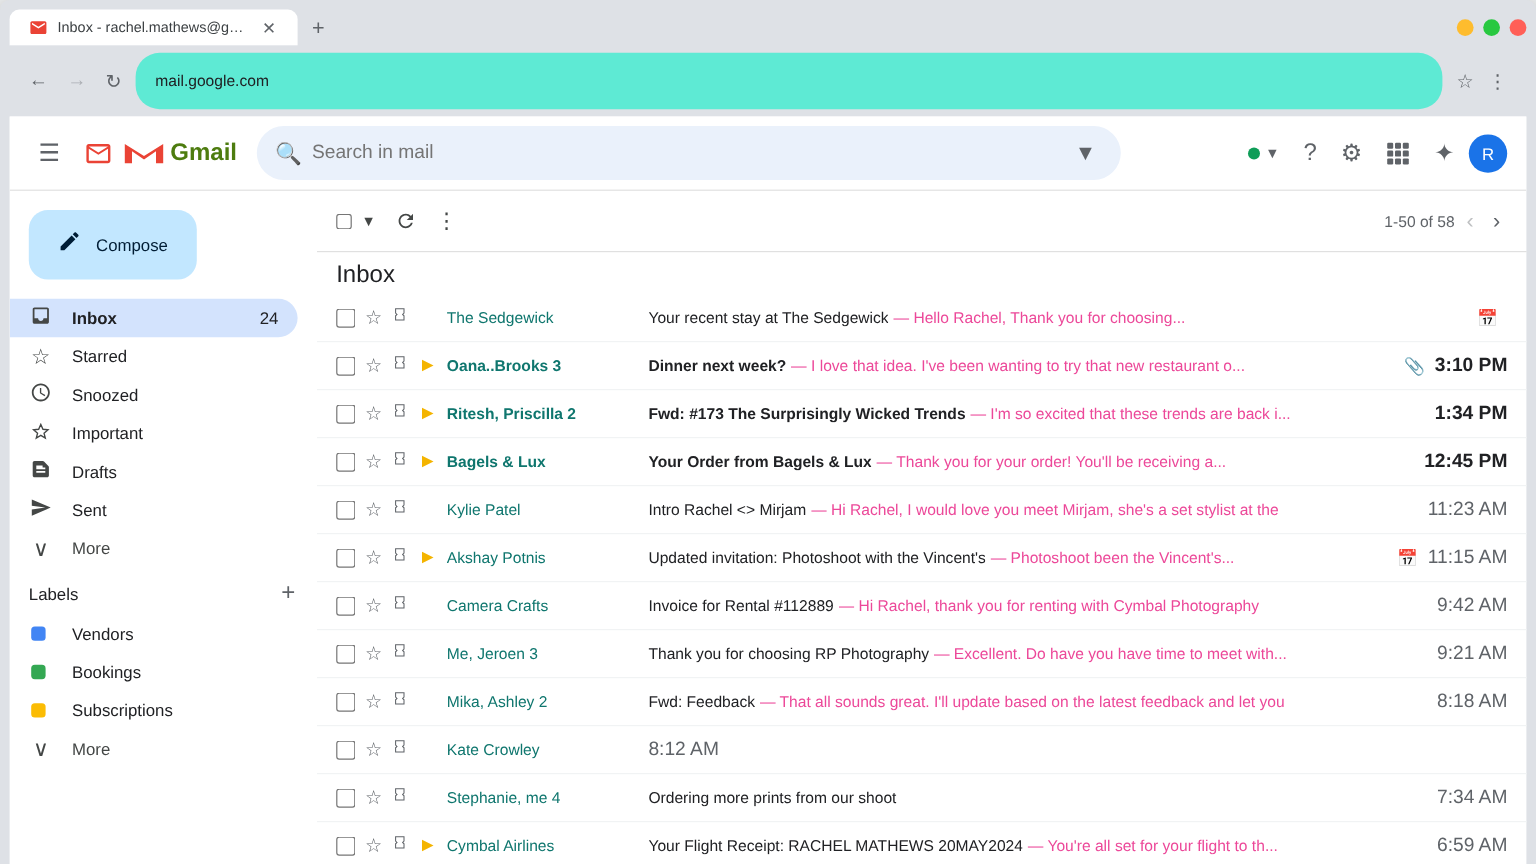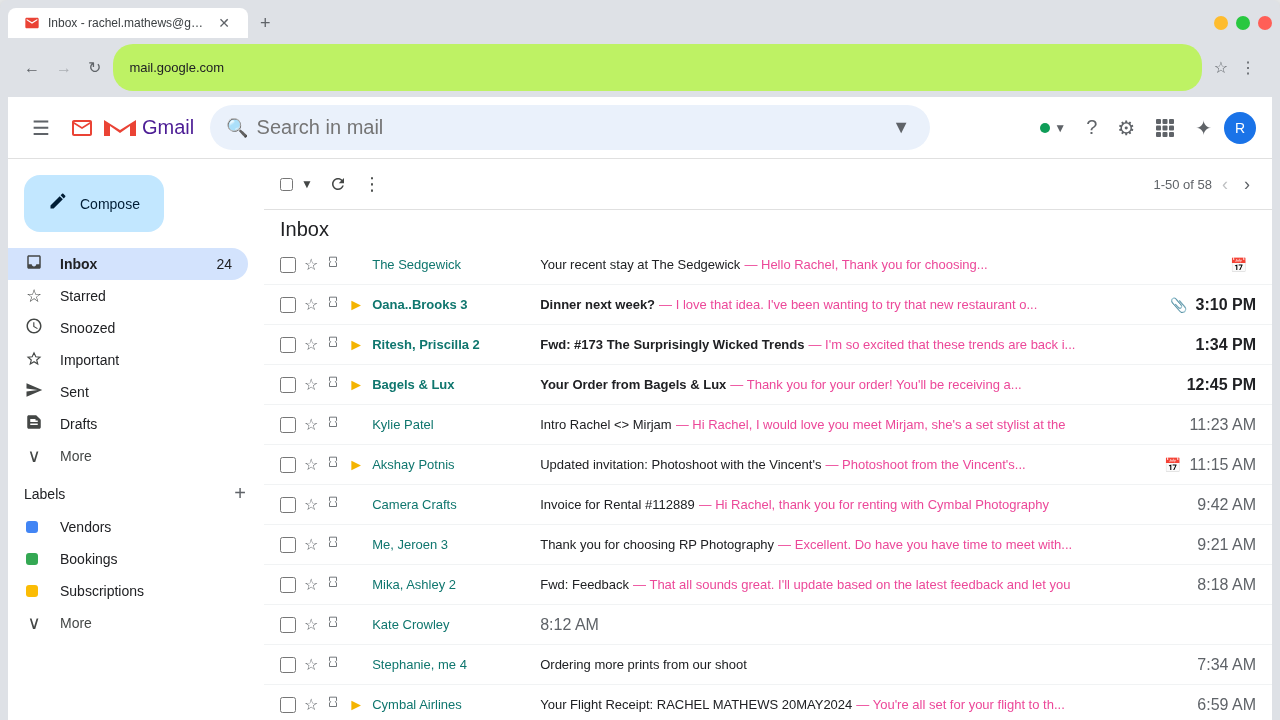--- a/index.html
+++ b/index.html
@@ -96,21 +96,21 @@
       font-size: 16px;
       padding: 4px;
       border-radius: 50%;
       display: flex;
       align-items: center;
       justify-content: center;
     }
     .nav-btn.disabled { opacity: 0.4; cursor: default; }
     .address-bar {
       flex: 1;
-      background: #bef264;
+      background: #5eead4;
       border-radius: 20px;
       padding: 16px 16px;
       font-size: 13px;
       color: #3c4043;
       display: flex;
       align-items: flex-start;
     }
     .address-text { flex: 1; font-size: 13px; color: #202124; }
     .nav-icons-right {
       display: flex;
@@ -176,21 +176,21 @@
       align-items: center;
       padding: 8px 16px;
       gap: 8px;
     }
     .search-icon-wrap { color: #5f6368; font-size: 18px; }
     .search-input {
       flex: 1;
       background: none;
       border: none;
       outline: none;
-      font-size: 20px;
+      font-size: 16px;
       color: #202124;
     }
     .search-filter-btn {
       background: none;
       border: none;
       cursor: pointer;
       color: #5f6368;
       font-size: 18px;
       padding: 4px;
       border-radius: 50%;
@@ -493,21 +493,21 @@
           <path d="M20 4H4c-1.1 0-2 .9-2 2v12c0 1.1.9 2 2 2h16c1.1 0 2-.9 2-2V6c0-1.1-.9-2-2-2zm0 14H4V8l8 5 8-5v10zm-8-7L4 6h16l-8 5z" fill="#EA4335"></path>
           <path d="M4 8l8 5 8-5" fill="none"></path>
           <rect x="0" y="0" width="24" height="24" fill="none"></rect>
 
         </svg>
         <svg width="36" height="24" viewBox="0 0 36 24">
           <path d="M2 4 L2 20 L8 20 L8 10 L18 17 L28 10 L28 20 L34 20 L34 4 L18 14 Z" fill="#EA4335"></path>
           <path d="M2 4 L8 4 L18 11 L28 4 L34 4 L34 20 L28 20 L28 9 L18 16 L8 9 L8 20 L2 20 Z" fill="none" stroke="none"></path>
 
         </svg>
-        <span style="font-size:20px;color:#4c1d95;font-weight:400;">Gmail</span>
+        <span style="font-size:20px;color:#4d7c0f;font-weight:700;">Gmail</span>
       </div>
 
       <div class="search-bar">
         <span class="search-icon-wrap">🔍</span>
         <input class="search-input" type="text" placeholder="Search in mail" style="">
         <button class="search-filter-btn">▼</button>
       </div>
 
       <div class="header-icons">
         <div class="status-dot-wrap">
@@ -575,33 +575,33 @@
             <svg width="18" height="18" viewBox="0 0 24 24">
                 <path d="M12 17l-5 3 1.4-5.4-4.4-3.8 5.6-.5L12 5l2.4 5.3 5.6.5-4.4 3.8L17 20z" fill="none" stroke="#444746" stroke-width="1.5"></path>
               </svg>
           </span>
           <span class="nav-item-label">Important</span>
         </div>
 
         <div class="nav-item">
           <span class="nav-item-icon">
             <svg width="18" height="18" viewBox="0 0 24 24">
+                <path d="M20.41 8.41l-4.83-4.83c-.37-.37-.88-.58-1.41-.58H5c-1.1 0-2 .9-2 2v14c0 1.1.9 2 2 2h14c1.1 0 2-.9 2-2V9.83c0-.53-.21-1.04-.59-1.42zM7 8h7v2H7V8zm10 8H7v-2h10v2zm0-4H7v-2h10v2z" fill="#444746"></path>
+              </svg>
+          </span>
+          <span class="nav-item-label">Drafts</span>
+        </div>
+
+        <div class="nav-item">
+          <span class="nav-item-icon">
+            <svg width="18" height="18" viewBox="0 0 24 24">
                 <path d="M2.01 21L23 12 2.01 3 2 10l15 2-15 2z" fill="#444746"></path>
               </svg>
           </span>
           <span class="nav-item-label">Sent</span>
-        </div>
-
-        <div class="nav-item">
-          <span class="nav-item-icon">
-            <svg width="18" height="18" viewBox="0 0 24 24">
-                <path d="M20.41 8.41l-4.83-4.83c-.37-.37-.88-.58-1.41-.58H5c-1.1 0-2 .9-2 2v14c0 1.1.9 2 2 2h14c1.1 0 2-.9 2-2V9.83c0-.53-.21-1.04-.59-1.42zM7 8h7v2H7V8zm10 8H7v-2h10v2zm0-4H7v-2h10v2z" fill="#444746"></path>
-              </svg>
-          </span>
-          <span class="nav-item-label">Drafts</span>
         </div>
 
         <div class="more-item">
           <span class="nav-item-icon">∨</span>
           <span>More</span>
         </div>
 
         <div class="nav-section-label">
           <span>Labels</span>
           <span class="nav-section-add">+</span>
@@ -757,21 +757,21 @@
     <span class="email-star">☆</span>
     <span class="email-snooze-icon">
       <svg width="14" height="14" viewBox="0 0 24 24">
                   <path d="M6 2v6l2 2-2 2v6h12v-6l-2-2 2-2V2H6z" fill="none" stroke="#5f6368" stroke-width="1.5"></path>
                 </svg>
     </span>
     <span class="email-important" title="Important">►</span>
     <span class="email-sender">Akshay Potnis</span>
     <div class="email-content">
       <span class="email-subject">Updated invitation: Photoshoot with the Vincent's</span>
-      <span class="email-preview">— Photoshoot from the Vincent's...</span>
+      <span class="email-preview">— Photoshoot been the Vincent's...</span>
     </div>
 
     <span class="email-action-icon">📅</span>
     <span class="email-time">11:15 AM</span>
 
   </div>
             <div class="email-row">
     <input type="checkbox" class="email-checkbox" style="">
     <span class="email-star">☆</span>
     <span class="email-snooze-icon">

